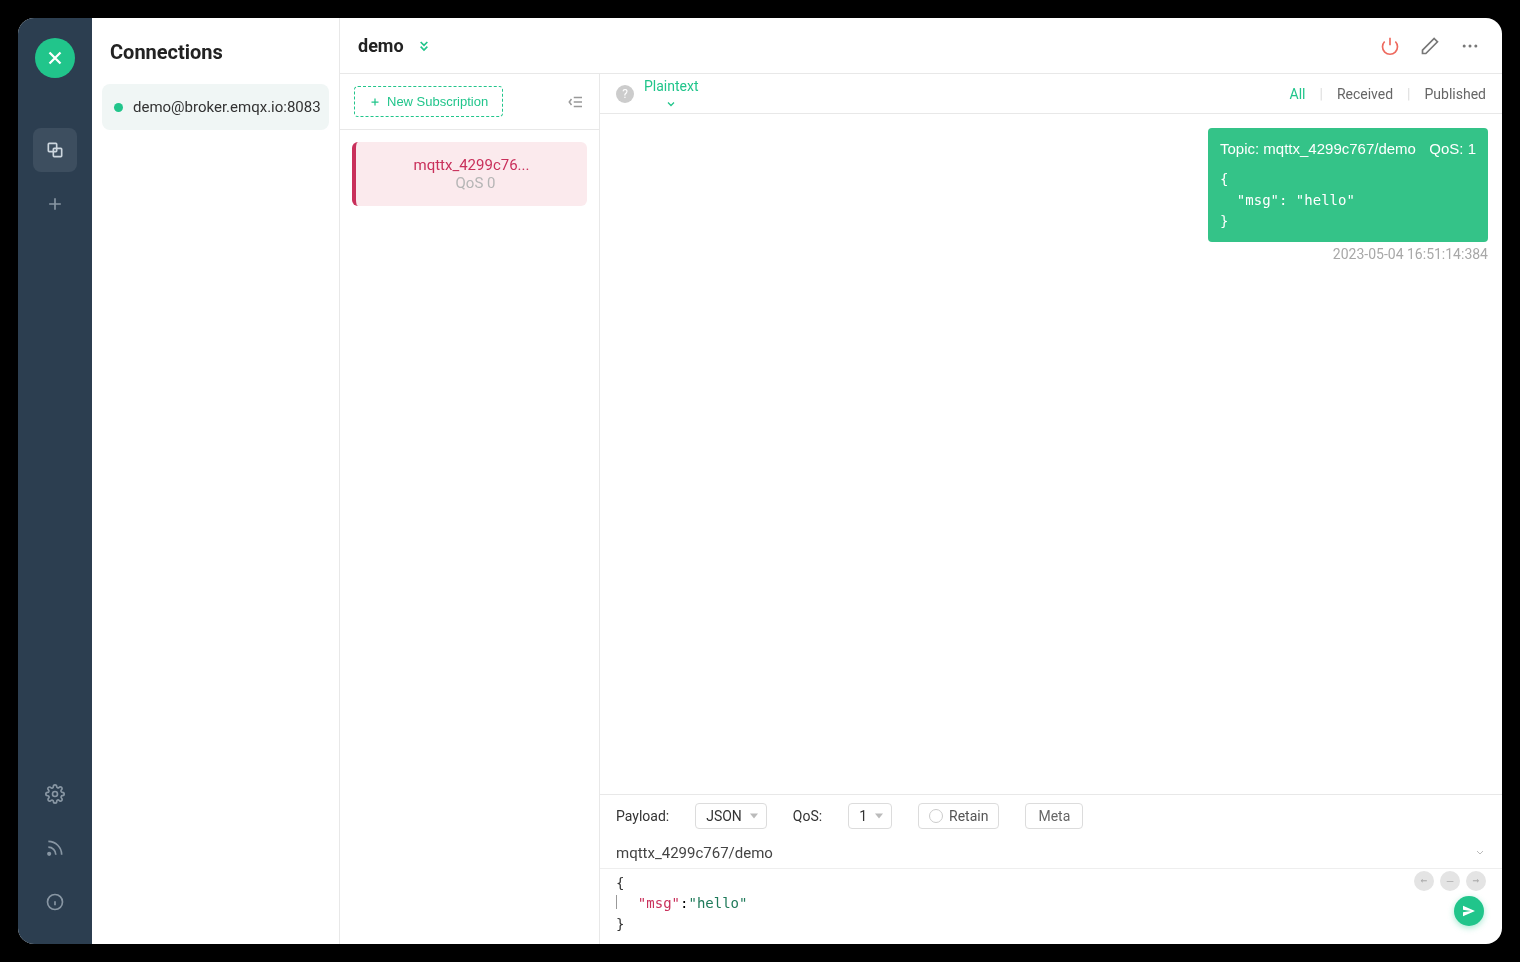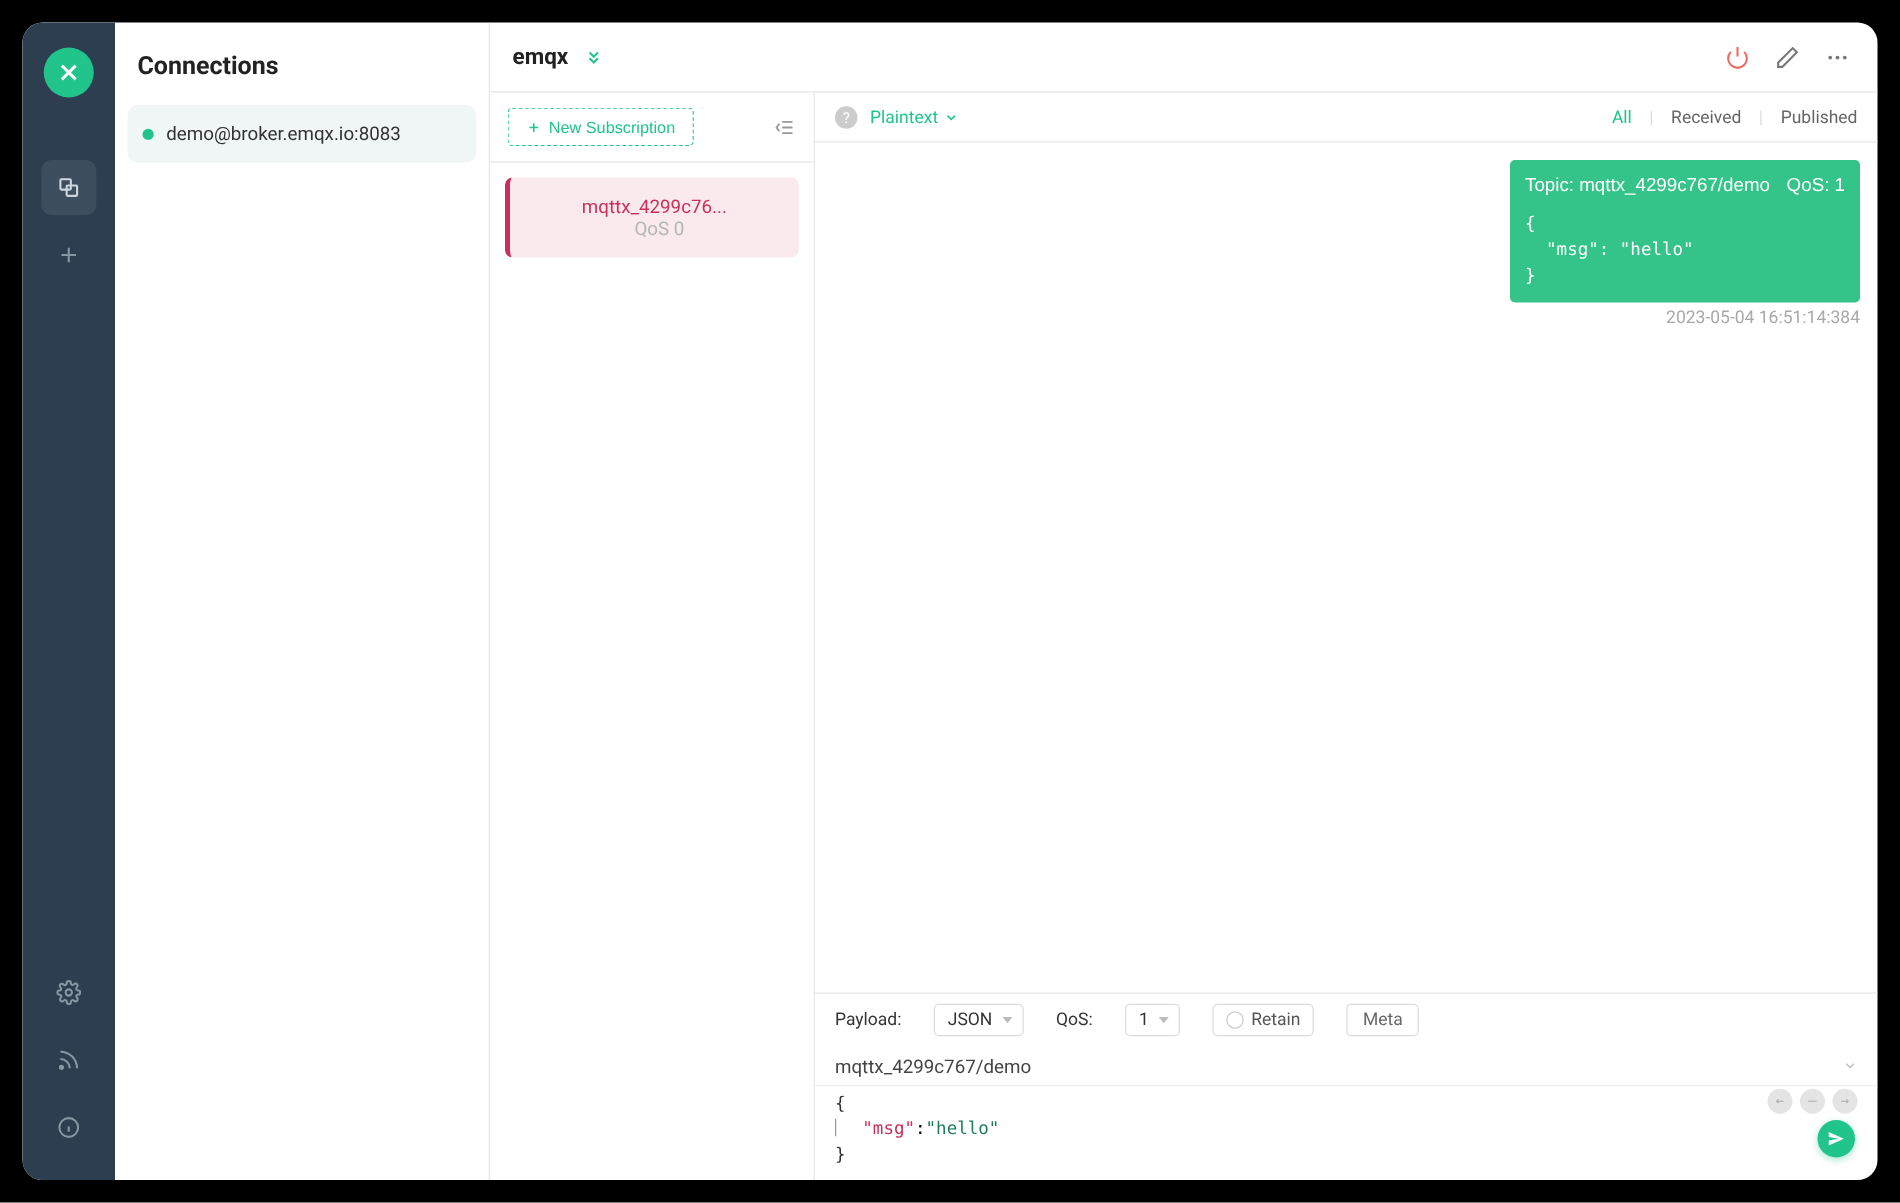--- a/index.html
+++ b/index.html
@@ -9,21 +9,21 @@
 
 .iconbar { width: 74px; background: #2c3e50; display: flex; flex-direction: column; align-items: center; padding: 20px 0; gap: 10px; }
 .logo { width: 40px; height: 40px; background: #21c58b; border-radius: 50%; display: flex; align-items: center; justify-content: center; margin-bottom: 40px; }
 .logo svg { width: 22px; height: 22px; }
 .icon-btn { width: 44px; height: 44px; display: flex; align-items: center; justify-content: center; border-radius: 8px; color: #8896a3; cursor: pointer; }
 .icon-btn.active { background: #3d4e5f; color: #cdd6de; }
 .icon-btn svg { width: 20px; height: 20px; }
 .iconbar-spacer { flex: 1; }
 
 
-.connections { width: 300px; border-right: 1px solid #e8e8e8; display: flex; flex-direction: column; }
+.connections { width: 248px; border-right: 1px solid #e8e8e8; display: flex; flex-direction: column; }
 .connections-header { padding: 22px 18px 20px; font-size: 20px; font-weight: 700; color: #222; }
 .conn-item { margin: 0 10px; padding: 14px 12px; border-radius: 8px; background: #f0f6f5; display: flex; align-items: center; gap: 10px; cursor: pointer; }
 .conn-dot { width: 9px; height: 9px; background: #21c58b; border-radius: 50%; flex: 0 0 auto; }
 .conn-label { font-size: 15px; color: #333; }
 
 
 .subs { width: 260px; border-right: 1px solid #e8e8e8; display: flex; flex-direction: column; }
 .subs-top { height: 56px; border-bottom: 1px solid #e8e8e8; display: flex; align-items: center; padding: 0 14px; gap: 10px; }
 .new-sub-btn { border: 1px dashed #21c58b; color: #21c58b; background: transparent; padding: 7px 14px; border-radius: 4px; font-size: 13px; display: flex; align-items: center; gap: 6px; cursor: pointer; }
 .collapse-btn { margin-left: auto; color: #999; cursor: pointer; display: flex; }
@@ -39,21 +39,21 @@
 
 
 
 .right { flex: 1; display: flex; flex-direction: column; min-width: 0; }
 .right-header { height: 56px; border-bottom: 1px solid #e8e8e8; display: flex; align-items: center; padding: 0 18px; gap: 12px; }
 .right-body { flex: 1; display: flex; min-height: 0; }
 
 
 .filter-row { height: 40px; border-bottom: 1px solid #e8e8e8; display: flex; align-items: center; padding: 0 16px; gap: 10px; font-size: 14px; }
 .help-circ { width: 18px; height: 18px; background: #ccc; color: #fff; border-radius: 50%; display: flex; align-items: center; justify-content: center; font-size: 12px; }
-.plaintext { color: #21c58b; display: flex; align-items: center; gap: 4px; cursor: pointer; }
+.plaintext { color: #21c58b; display: flex; align-items: center; gap: 4px; cursor: pointer; flex-direction: column; }
 .plaintext svg { width: 12px; height: 12px; }
 .filter-spacer { flex: 1; }
 .filter-tabs { display: flex; align-items: center; gap: 14px; font-size: 14px; color: #666; }
 .filter-tab { cursor: pointer; }
 .filter-tab.active { color: #21c58b; }
 .filter-sep { color: #ddd; }
 
 
 .messages { flex: 1; overflow-y: auto; padding: 14px 14px; }
 .msg { max-width: 280px; margin-left: auto; }
@@ -133,21 +133,21 @@
   <div class="connections">
     <div class="connections-header">Connections</div>
     <div class="conn-item">
       <div class="conn-dot"></div>
       <div class="conn-label">demo@broker.emqx.io:8083</div>
     </div>
   </div>
 
   <div class="right">
     <div class="right-header">
-      <span class="conn-title">emqx</span>
+      <span class="conn-title">demo</span>
       <span class="dbl-chevron">
         <svg width="16" height="16" viewBox="0 0 24 24" fill="none" stroke="currentColor" stroke-width="2.5">
             <path d="M7 6l5 5 5-5M7 13l5 5 5-5"></path>
           </svg>
       </span>
       <div class="header-spacer"></div>
       <span class="header-icon power">
         <svg viewBox="0 0 24 24" fill="none" stroke="currentColor" stroke-width="2">
             <path d="M18.4 6.6a9 9 0 1 1-12.8 0M12 2v9"></path>
           </svg>

